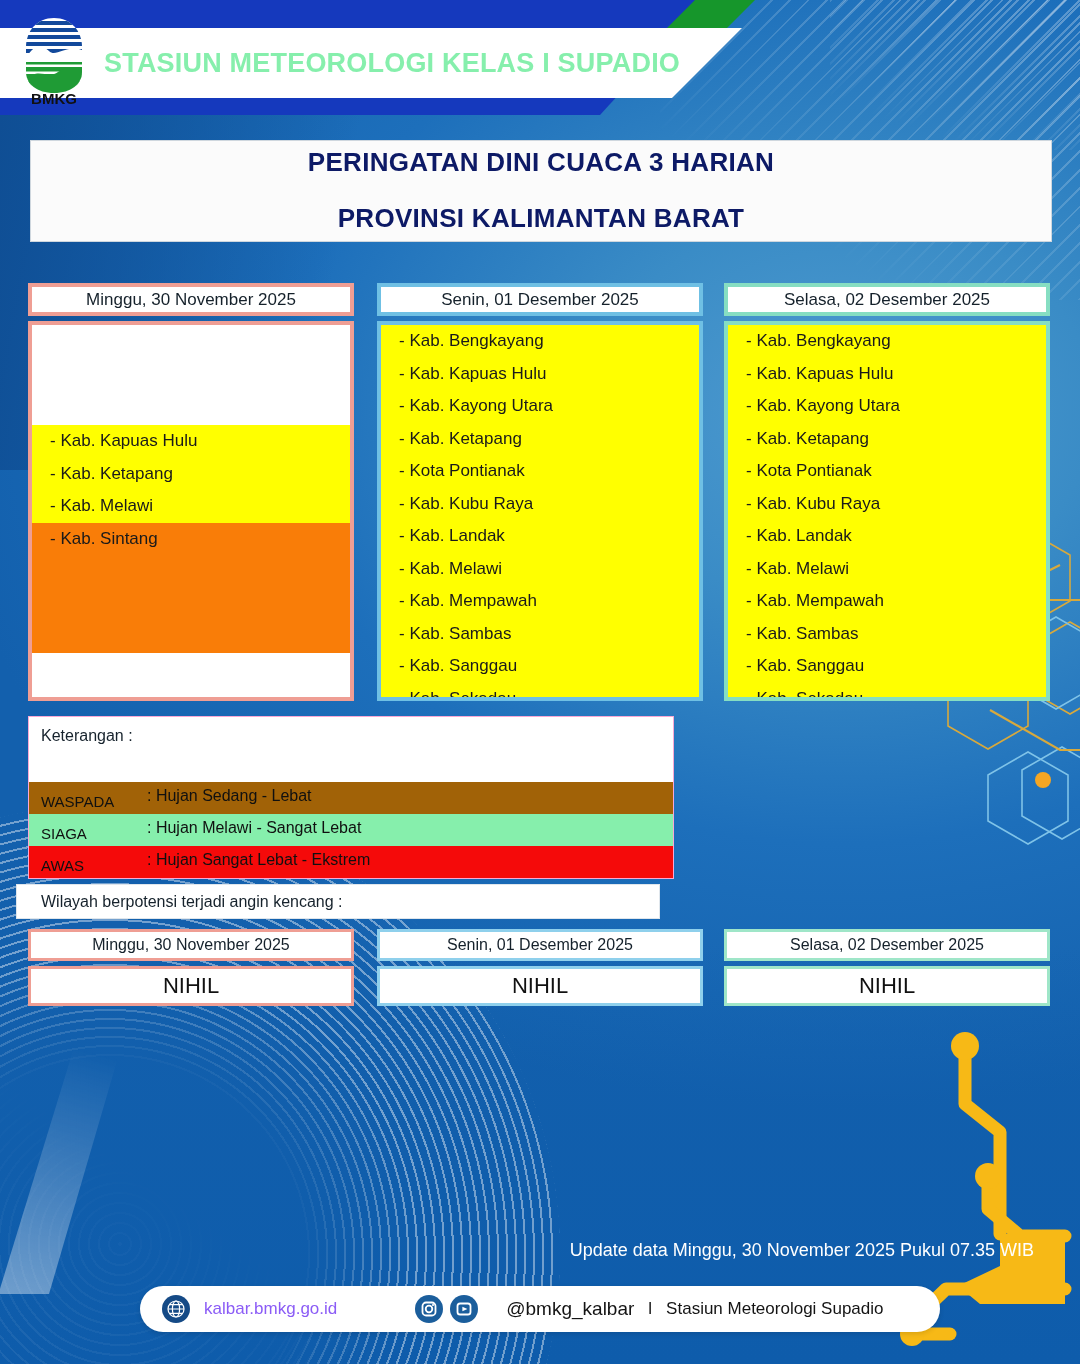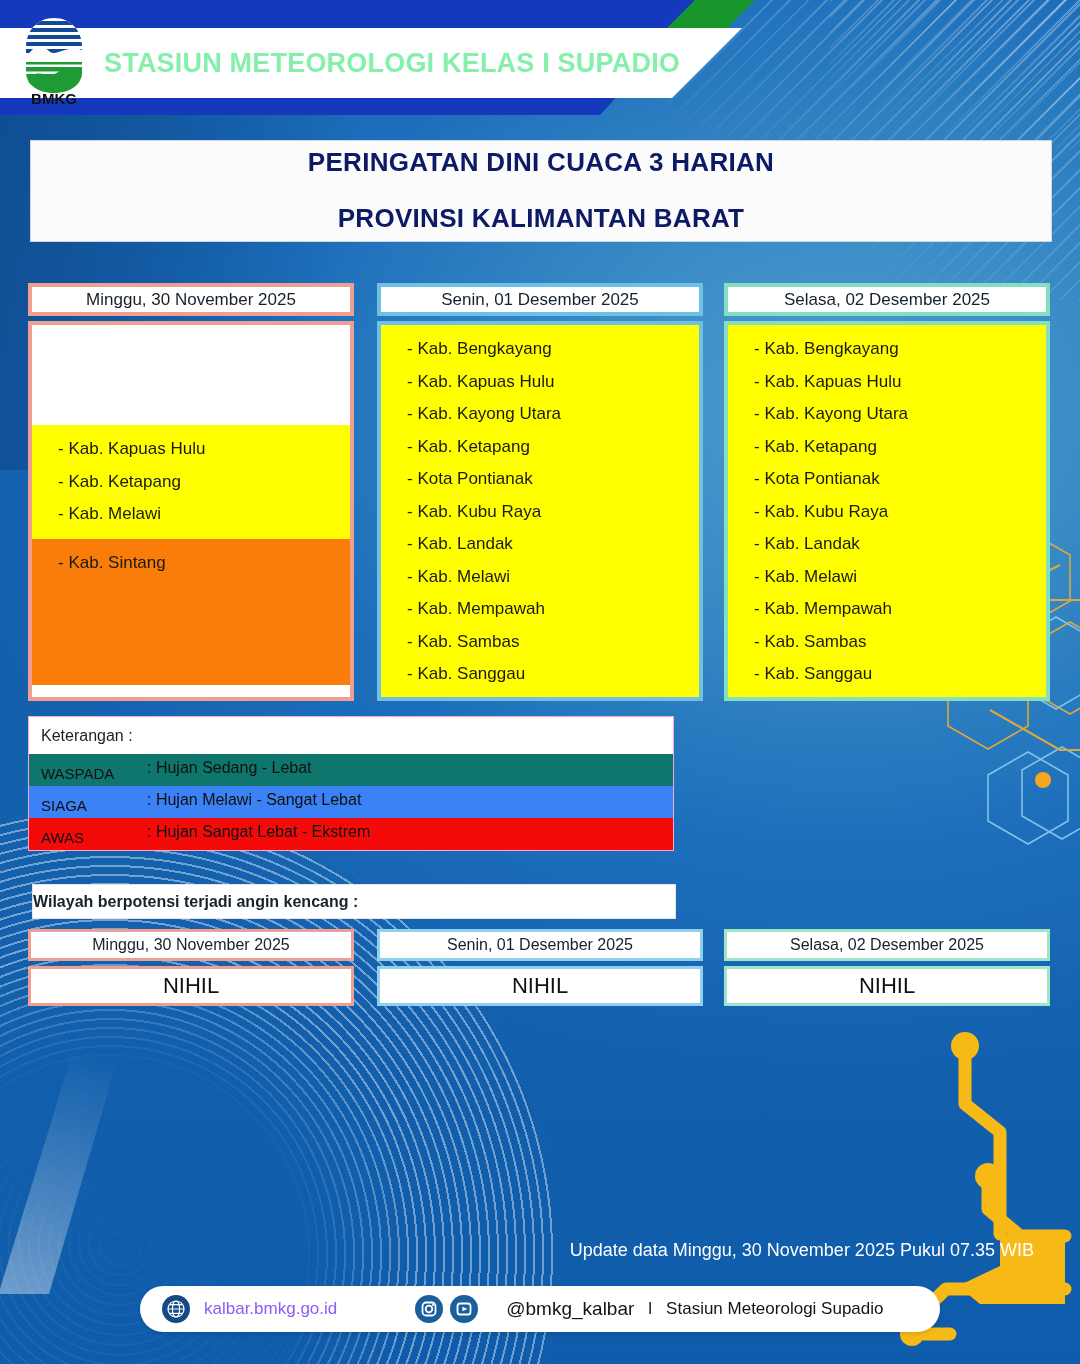--- a/index.html
+++ b/index.html
@@ -77,41 +77,41 @@
   .col-head{height:33px;background:#ffffff;display:flex;align-items:center;justify-content:center;
     font-size:17px;color:#15212b;box-sizing:border-box;}
   .col-body{margin-top:5px;height:380px;background:#ffffff;box-sizing:border-box;overflow:hidden;position:relative;}
   .c1 .col-head{border:4px solid #ef9e94;}
   .c1 .col-body{border:4px solid #ef9e94;}
   .c2 .col-head{border:4px solid #6fc0e4;}
   .c2 .col-body{border:4px solid #6fc0e4;}
   .c3 .col-head{border:4px solid #86dec2;}
   .c3 .col-body{border:4px solid #86dec2;}
 
-  .band{padding:8px;}
+  .band{padding:0;}
   .band.waspada{background:#ffff00;}
   .band.siaga{background:#f97d08;}
   .band .row{font-size:17px;color:#1a1a1a;padding:2px 0 2px 18px;line-height:28.5px;height:28.5px;
     white-space:nowrap;}
   .spacer{height:0;}
 
   
   .legend{position:absolute;left:28px;top:716px;width:644px;background:#ffffff;border:1px solid #f9a8d4;}
   .legend .kt{font-size:16px;color:#16222c;padding:10px 0 9px 12px;}
   .lrow{display:flex;align-items:center;height:32px;position:relative;}
   .lrow .lbl{width:118px;font-size:15px;color:#101010;padding-left:12px;box-sizing:border-box;
     position:relative;top:3px;}
   .lrow .desc{font-size:16px;color:#101010;position:relative;top:-2px;}
-  .lrow.waspada{background:#0f766e;}
-  .lrow.siaga{background:#3b82f6;align-items:center;}
+  .lrow.waspada{background:#a16207;margin-top:28px;}
+  .lrow.siaga{background:#86efac;align-items:center;}
   .lrow.awas{background:#f50a0a;}
 
   
-  .wind-title{position:absolute;left:32px;top:884px;width:644px;height:35px;background:#ffffff;
-    border:1px solid #dfe6ec;display:flex;align-items:center;font-size:16px;color:#16222c;padding-left:0;box-sizing:border-box;font-weight:bold;}
+  .wind-title{position:absolute;left:16px;top:884px;width:644px;height:35px;background:#ffffff;
+    border:1px solid #dfe6ec;display:flex;align-items:center;font-size:16px;color:#16222c;padding-left:24px;box-sizing:border-box;}
   .wind-cols{position:absolute;left:28px;top:929px;width:1024px;height:85px;}
   .wcol{position:absolute;top:0;width:326px;}
   .wcol.c1{left:0;} .wcol.c2{left:349px;} .wcol.c3{left:696px;}
   .wcol .w-head{height:32px;background:#ffffff;display:flex;align-items:center;justify-content:center;
     font-size:16px;color:#15212b;box-sizing:border-box;}
   .wcol .w-val{margin-top:5px;height:40px;background:#ffffff;display:flex;align-items:center;justify-content:center;
     font-size:22px;color:#111;box-sizing:border-box;}
   .wcol.c1 .w-head,.wcol.c1 .w-val{border:3px solid #ef9e94;}
   .wcol.c2 .w-head,.wcol.c2 .w-val{border:3px solid #8fd0ec;}
   .wcol.c3 .w-head,.wcol.c3 .w-val{border:3px solid #9fe6c8;}

